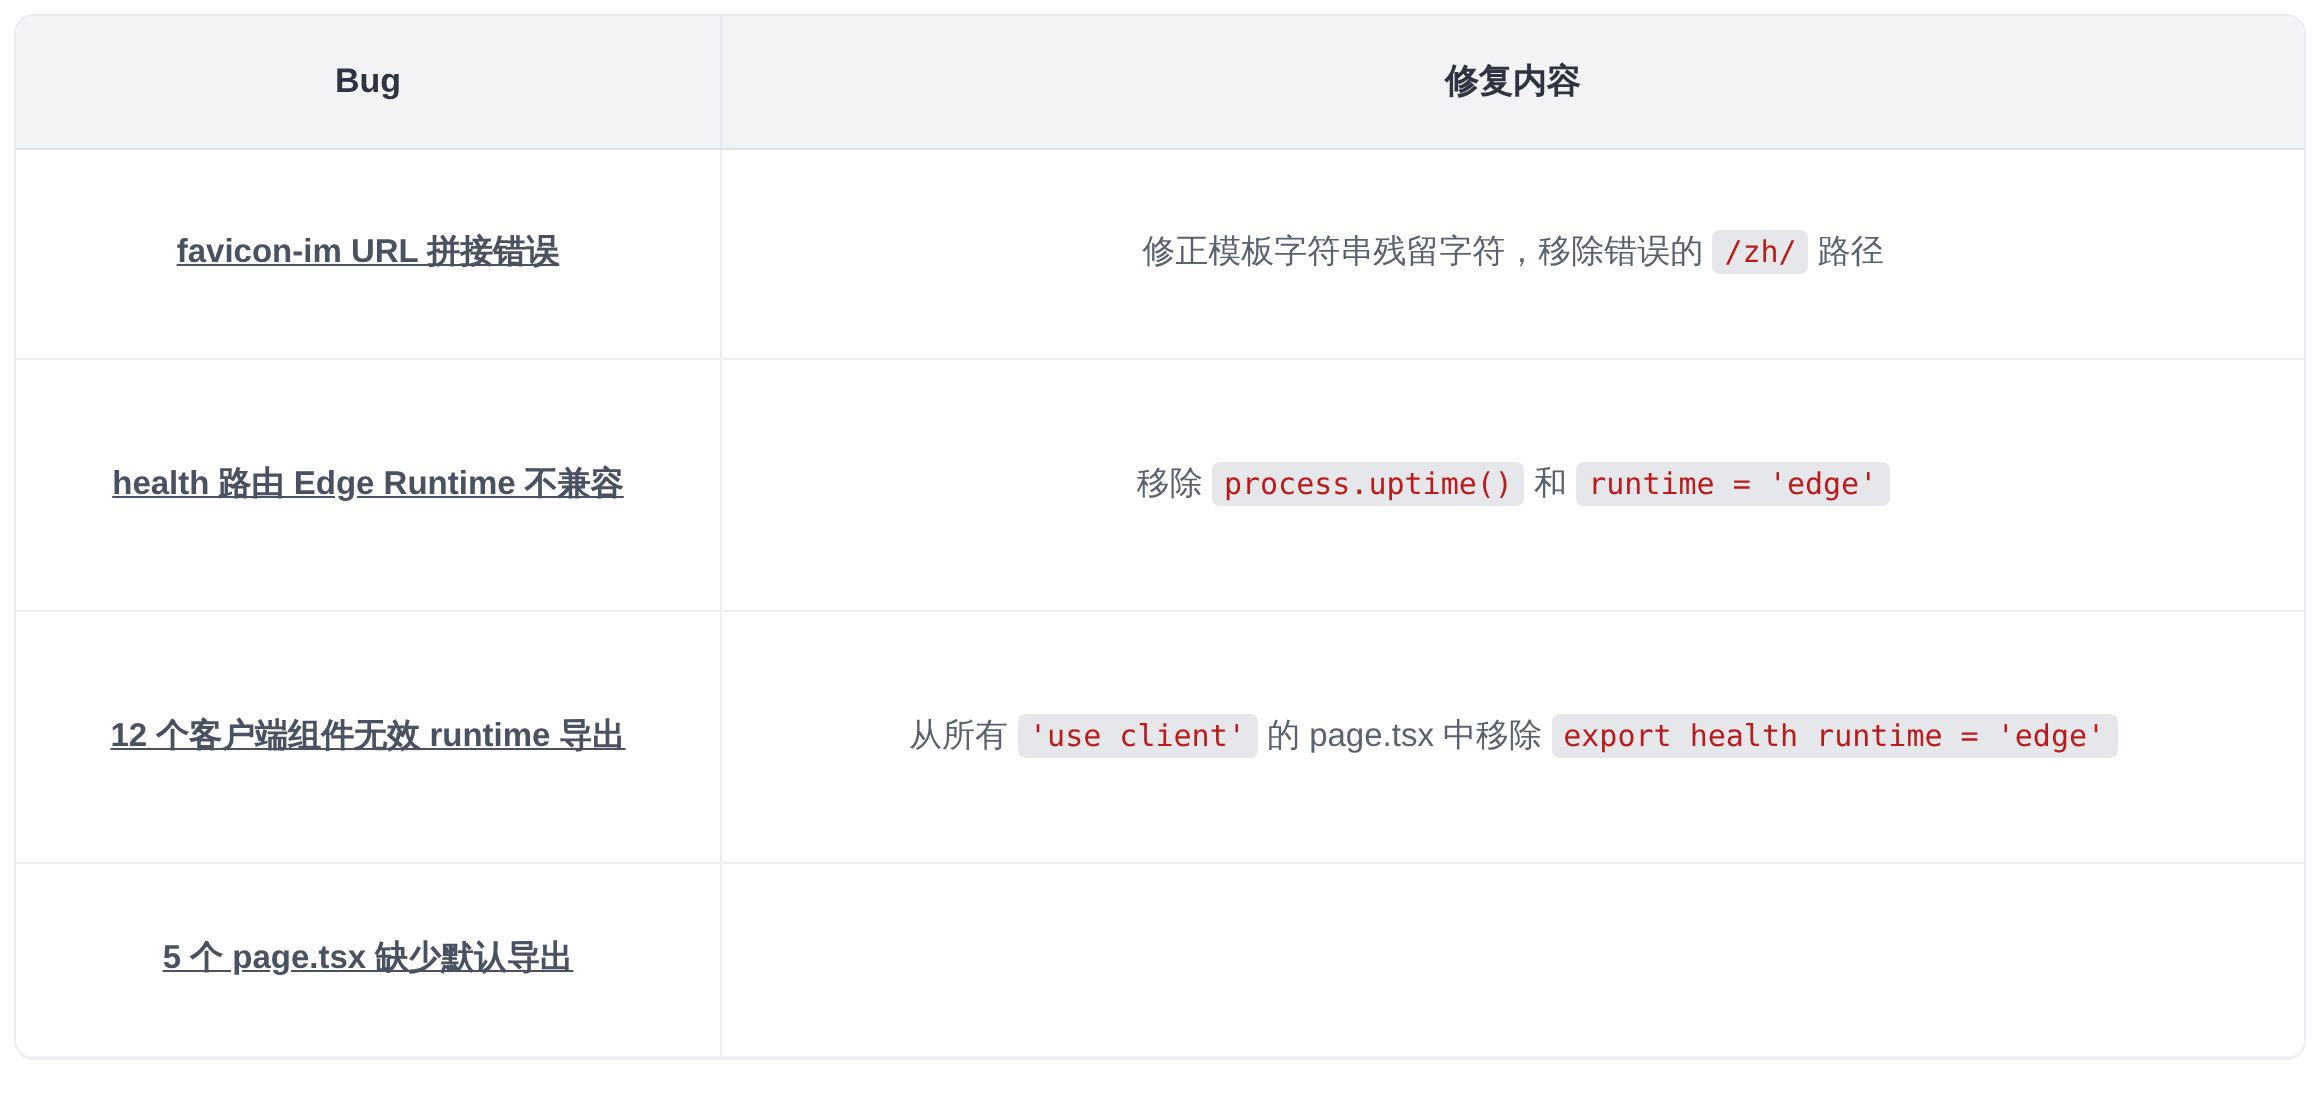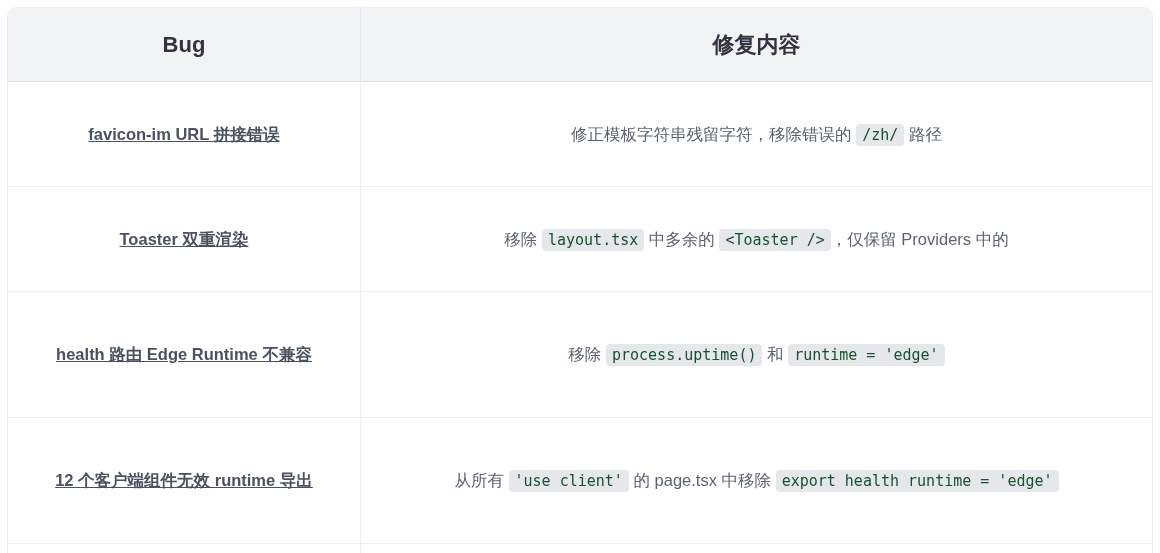--- a/index.html
+++ b/index.html
@@ -35,21 +35,21 @@
     box-shadow: 0 0 0 1px #e9ecf1;
   }
 
   table.bugtable col.c-bug   { width: 353px; }
   table.bugtable col.c-fix   { width: 791px; }
 
   thead th {
     background: #f1f3f5;
     color: #2f3440;
     font-weight: bold;
-    font-size: 22px;
+    font-size: 17px;
     line-height: 1.5;
     text-align: center;
     padding: 20px 14px;
     border-bottom: 1px solid #dde2e9;
     vertical-align: middle;
   }
   thead th.th-bug {
     border-right: 1px solid #e4e8ee;
   }
 
@@ -75,21 +75,21 @@
   }
   td.cell-fix {
     color: #5b626f;
     padding-left: 34px;
     padding-right: 34px;
   }
 
   code.chip {
     font-family: "DejaVu Sans Mono", "Liberation Mono", monospace;
     background: #e5e7eb;
-    color: #14532d;
+    color: #b91c1c;
     border-radius: 4px;
     padding: 2px 6px;
     font-size: 15px;
     white-space: nowrap;
   }
 
   
   tr.r0 td { height: 72px; }
   tr.r1 td { height: 72px; }
   tr.r2 td { height: 93px; }
@@ -109,24 +109,20 @@
       <tr>
         <th class="th-bug">Bug</th>
         <th class="th-fix">修复内容</th>
       </tr>
     </thead>
     <tbody>
         <tr class="r0">
           <td class="cell-bug">favicon-im URL 拼接错误</td>
           <td class="cell-fix"><span>修正模板字符串残留字符，移除错误的 </span><code class="chip">/zh/</code><span> 路径</span></td>
         </tr>
-        <tr class="r1">
-          <td class="cell-bug">Toaster 双重渲染</td>
-          <td class="cell-fix"><span>移除 </span><code class="chip">layout.tsx</code><span> 中多余的 </span><code class="chip">&lt;Toaster /&gt;</code><span>，仅保留 Providers 中的</span></td>
-        </tr>
         <tr class="r2">
           <td class="cell-bug">health 路由 Edge Runtime 不兼容</td>
           <td class="cell-fix"><span>移除 </span><code class="chip">process.uptime()</code><span> 和 </span><code class="chip">runtime = 'edge'</code></td>
         </tr>
         <tr class="r3">
           <td class="cell-bug">12 个客户端组件无效 runtime 导出</td>
           <td class="cell-fix"><span>从所有 </span><code class="chip">'use client'</code><span> 的 page.tsx 中移除 </span><code class="chip">export health runtime = 'edge'</code></td>
         </tr>
         <tr class="r4">
           <td class="cell-bug">5 个 page.tsx 缺少默认导出</td>

